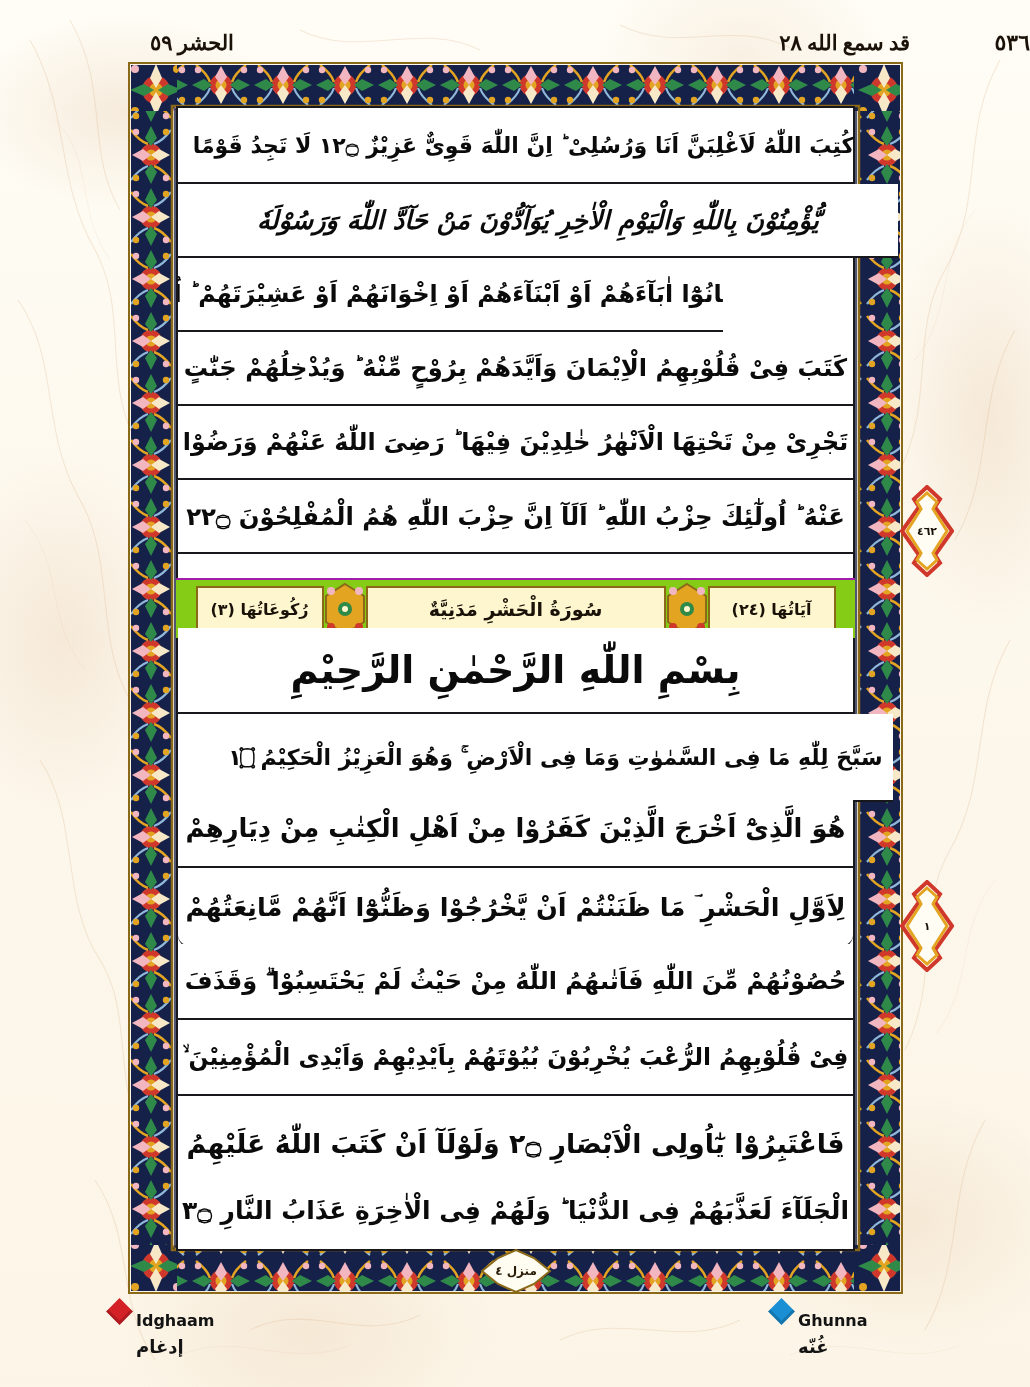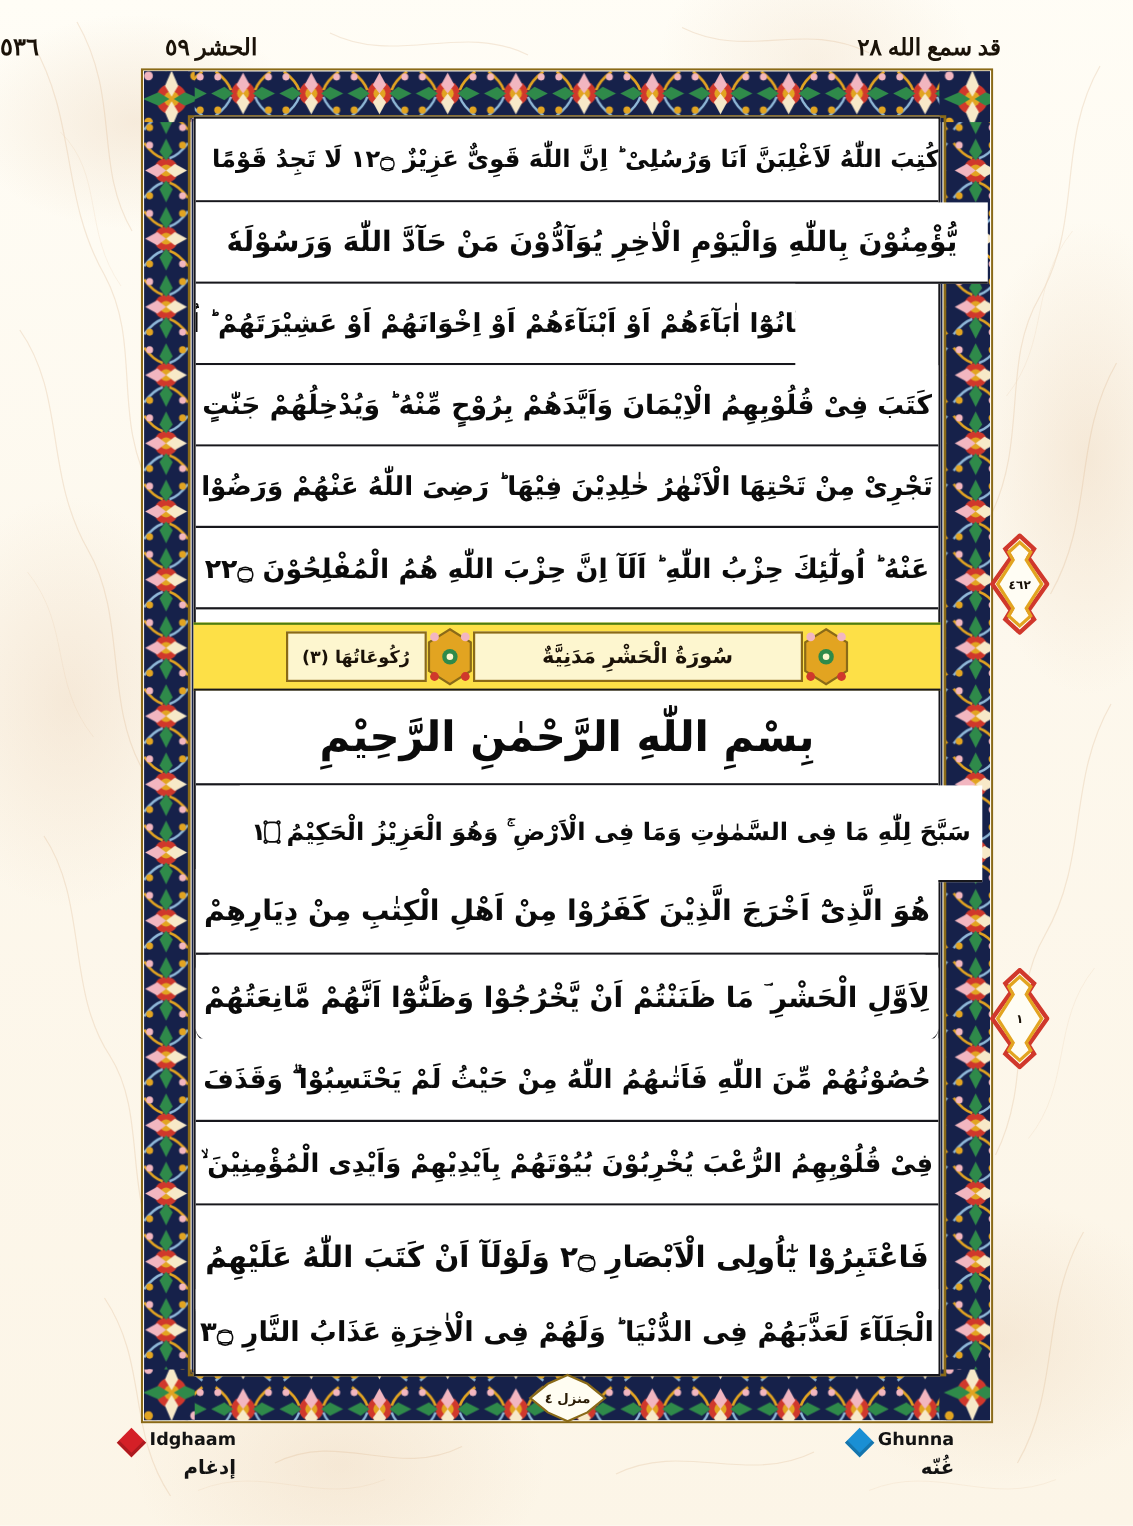--- a/index.html
+++ b/index.html
@@ -22,21 +22,21 @@
       radial-gradient(ellipse 300px 200px at 50% 55%, rgba(232,206,176,.12), transparent 75%),
       linear-gradient(178deg,#fffdf6 0%,#fdf8ed 40%,#fcf5e7 100%);
   }
   #veins{position:absolute;inset:0;opacity:.5;}
 
   
   .runhead{position:absolute;top:26px;height:34px;line-height:34px;color:#1a1208;
            font-family:Liberation Serif, serif;font-weight:700;font-size:21px;
            direction:rtl;white-space:nowrap;}
   #rh-left{left:150px;}
-  #rh-center{left:0;right:0;text-align:left;font-size:22px;}
+  #rh-center{left:0;right:0;text-align:right;font-size:22px;}
   #rh-right{right:120px;}
 
   
   #frame{position:absolute;left:128px;top:62px;width:775px;height:1232px;}
   #frame svg{position:absolute;inset:0;}
 
   
   #panel{position:absolute;left:176px;top:106px;width:679px;height:1145px;
          background:#ffffff;border:2px solid #17171c;box-sizing:border-box;}
 
@@ -46,23 +46,23 @@
          display:flex;align-items:center;justify-content:center;
          overflow:hidden;background:#fff;}
   .qline:last-of-type{border-bottom:none;}
   .qtext{direction:rtl;unicode-bidi:bidi-override;white-space:nowrap;
          color:#0b0b0b;font-weight:700;
          font-family:"DejaVu Sans","Liberation Sans",sans-serif;
          letter-spacing:.5px;}
 
   
   #surahband{position:absolute;left:176px;width:679px;height:62px;
-             border-top:2px solid #4d7c0f;border-bottom:2px solid #17171c;
-             box-sizing:border-box;background:#fde047;
-             display:flex;align-items:center;justify-content:center;}
+             border-top:2px solid #a21caf;border-bottom:2px solid #17171c;
+             box-sizing:border-box;background:#84cc16;
+             display:flex;align-items:center;justify-content:center;margin-top:12px;}
   .cartouche{position:relative;height:46px;background:#fdf6cf;
              border:2px solid #8a6a18;display:flex;align-items:center;justify-content:center;
              color:#1a1208;font-weight:700;direction:rtl;white-space:nowrap;box-sizing:border-box;}
   .cart-main{width:300px;font-size:19px;}
   .cart-side{width:128px;font-size:16px;}
   .knot{width:42px;height:54px;position:relative;flex:0 0 42px;}
 
   
   .medal{position:absolute;width:54px;height:92px;}
   .medal .mlabel{position:absolute;inset:0;display:flex;align-items:center;justify-content:center;
@@ -72,21 +72,21 @@
   
   #manzil{position:absolute;left:478px;top:1254px;width:76px;height:34px;
           display:flex;align-items:center;justify-content:center;
           font-size:12px;font-weight:700;color:#2a1c06;direction:rtl;}
 
   
   #legend{position:absolute;left:110px;top:1300px;width:810px;height:64px;}
   .leg{position:absolute;top:0;display:flex;align-items:flex-start;gap:7px;}
   .dia{width:19px;height:19px;transform:rotate(45deg);margin-top:2px;
        box-shadow:inset -3px -3px 0 rgba(0,0,0,.18);}
-  .legtxt{display:flex;flex-direction:column;align-items:flex-end;}
+  .legtxt{display:flex;flex-direction:column;align-items:flex-start;margin-top:12px;}
   .legen{font-size:16px;font-weight:700;color:#131313;line-height:1.1;white-space:nowrap;}
   .legar{font-size:18px;font-weight:700;color:#131313;margin-top:6px;direction:rtl;white-space:nowrap;}
   #leg0{left:0;}
   #leg1{left:322px;}
   #leg2{left:662px;}
 </style>
 </head>
 <body>
 
 <div id="paper"></div>
@@ -188,21 +188,21 @@
   <rect x="44" y="44" width="687" height="1144" fill="none" stroke="#8a6a18" stroke-width="2.5"></rect>
   <rect x="47" y="47" width="681" height="1138" fill="none" stroke="#16214a" stroke-width="1.5"></rect>
 </svg>
 </div>
 
 <div id="panel"></div>
 
 <div class="qline" style="top:108px;height:76px;left:178px;width:675px;">
   <span class="qtext" style="font-size: 22px; margin-left: 16px;">كُتِبَ اللّٰهُ لَاَغْلِبَنَّ اَنَا وَرُسُلِىْ ؕ اِنَّ اللّٰهَ قَوِىٌّ عَزِيْزٌ ۝٢١ لَا تَجِدُ قَوْمًا</span>
 </div>
-<div class="qline" style="top:184px;height:74px;left:178px;width:720px;">
+<div class="qline" style="top:184px;height:74px;left:178px;width:720px;font-style:italic;">
   <span class="qtext" style="font-size: 25.6px;">يُّؤْمِنُوْنَ بِاللّٰهِ وَالْيَوْمِ الْاٰخِرِ يُوَآدُّوْنَ مَنْ حَآدَّ اللّٰهَ وَرَسُوْلَهٗ</span>
 </div>
 <div class="qline" style="top:258px;height:74px;left:178px;width:545px;">
   <span class="qtext" style="font-size: 23.8px;">وَلَوْ كَانُوْٓا اٰبَآءَهُمْ اَوْ اَبْنَآءَهُمْ اَوْ اِخْوَانَهُمْ اَوْ عَشِيْرَتَهُمْ ؕ اُولٰٓئِكَ</span>
 </div>
 <div class="qline" style="top:332px;height:74px;left:178px;width:675px;">
   <span class="qtext" style="font-size: 24.2px;">كَتَبَ فِىْ قُلُوْبِهِمُ الْاِيْمَانَ وَاَيَّدَهُمْ بِرُوْحٍ مِّنْهُ ؕ وَيُدْخِلُهُمْ جَنّٰتٍ</span>
 </div>
 <div class="qline" style="top:406px;height:74px;left:178px;width:675px;">
   <span class="qtext" style="font-size: 23.8px;">تَجْرِىْ مِنْ تَحْتِهَا الْاَنْهٰرُ خٰلِدِيْنَ فِيْهَا ؕ رَضِىَ اللّٰهُ عَنْهُمْ وَرَضُوْا</span>
@@ -225,20 +225,21 @@
   <div class="cartouche cart-main">سُورَةُ الْحَشْرِ مَدَنِيَّةٌ</div>
   <svg class="knot" viewBox="0 0 42 54">
     <path d="M21 2 L40 14 L40 40 L21 52 L2 40 L2 14 Z" fill="#e2a421" stroke="#8a6a18" stroke-width="2"></path>
     <circle cx="21" cy="27" r="7" fill="#2f8a4a"></circle>
     <circle cx="21" cy="27" r="3" fill="#fdf6cf"></circle>
     <circle cx="7" cy="9" r="4" fill="#f2b6c0"></circle>
       <circle cx="35" cy="9" r="4" fill="#f2b6c0"></circle>
     <circle cx="7" cy="45" r="4" fill="#d0382c"></circle>
       <circle cx="35" cy="45" r="4" fill="#d0382c"></circle>
   </svg>
+  <div class="cartouche cart-side">آيَاتُهَا (٢٤)</div>
 </div>
 
 <div class="qline" style="top:628px;height:86px;left:178px;width:675px;">
   <span class="qtext" style="font-size:38px;">بِسْمِ اللّٰهِ الرَّحْمٰنِ الرَّحِيْمِ</span>
 </div>
 
 <div class="qline" style="top:714px;height:88px;left:190px;width:675px;margin-left:28px;">
   <span class="qtext" style="font-size: 22px;">سَبَّحَ لِلّٰهِ مَا فِى السَّمٰوٰتِ وَمَا فِى الْاَرْضِ ۚ وَهُوَ الْعَزِيْزُ الْحَكِيْمُ ۝١</span>
 </div>
 <div class="qline" style="top:790px;height:78px;left:178px;width:675px;">

